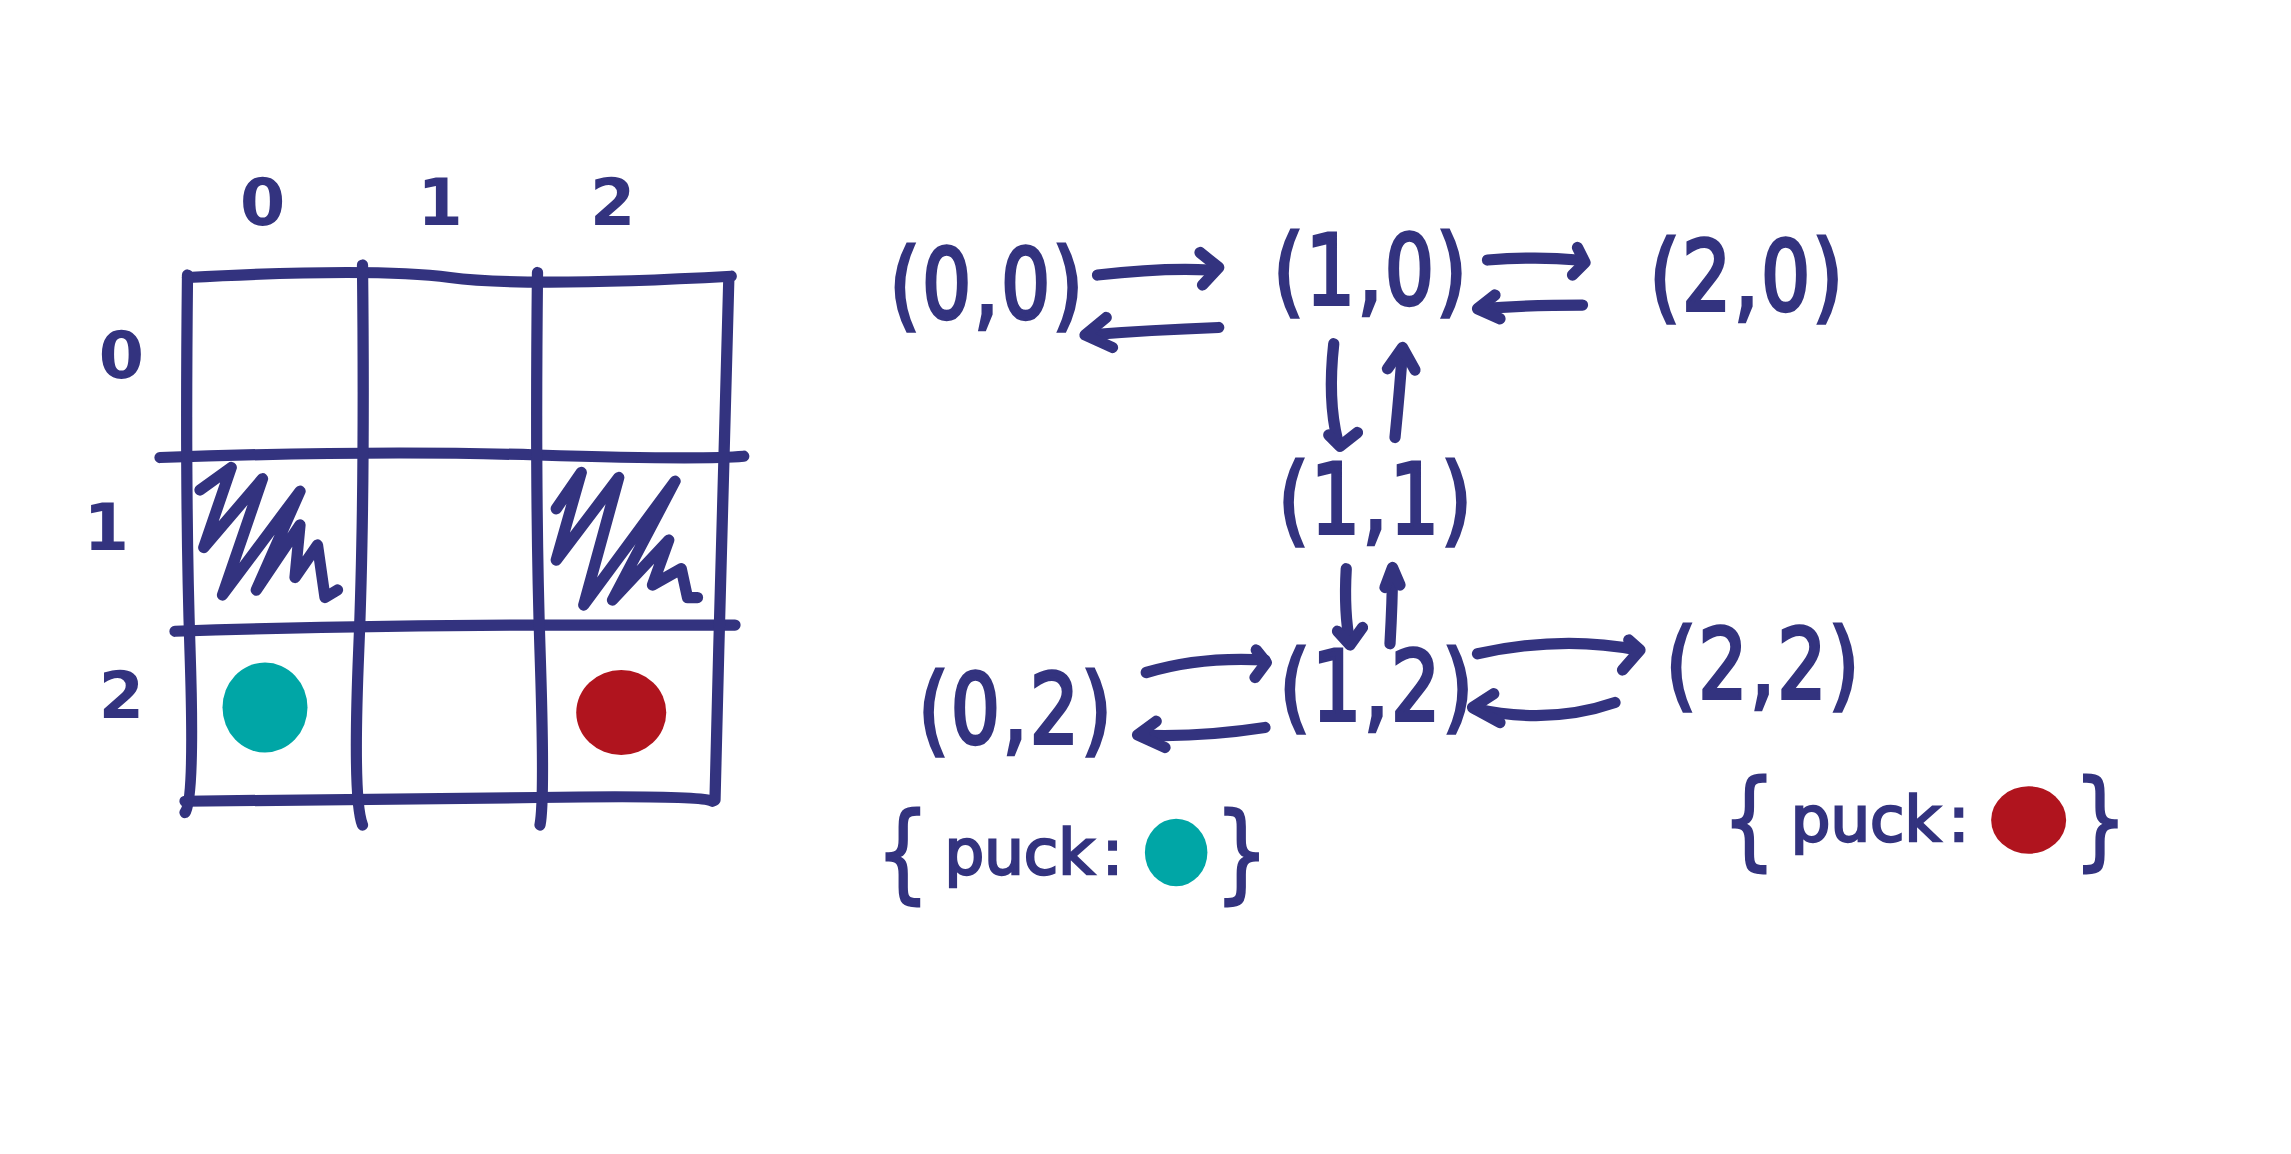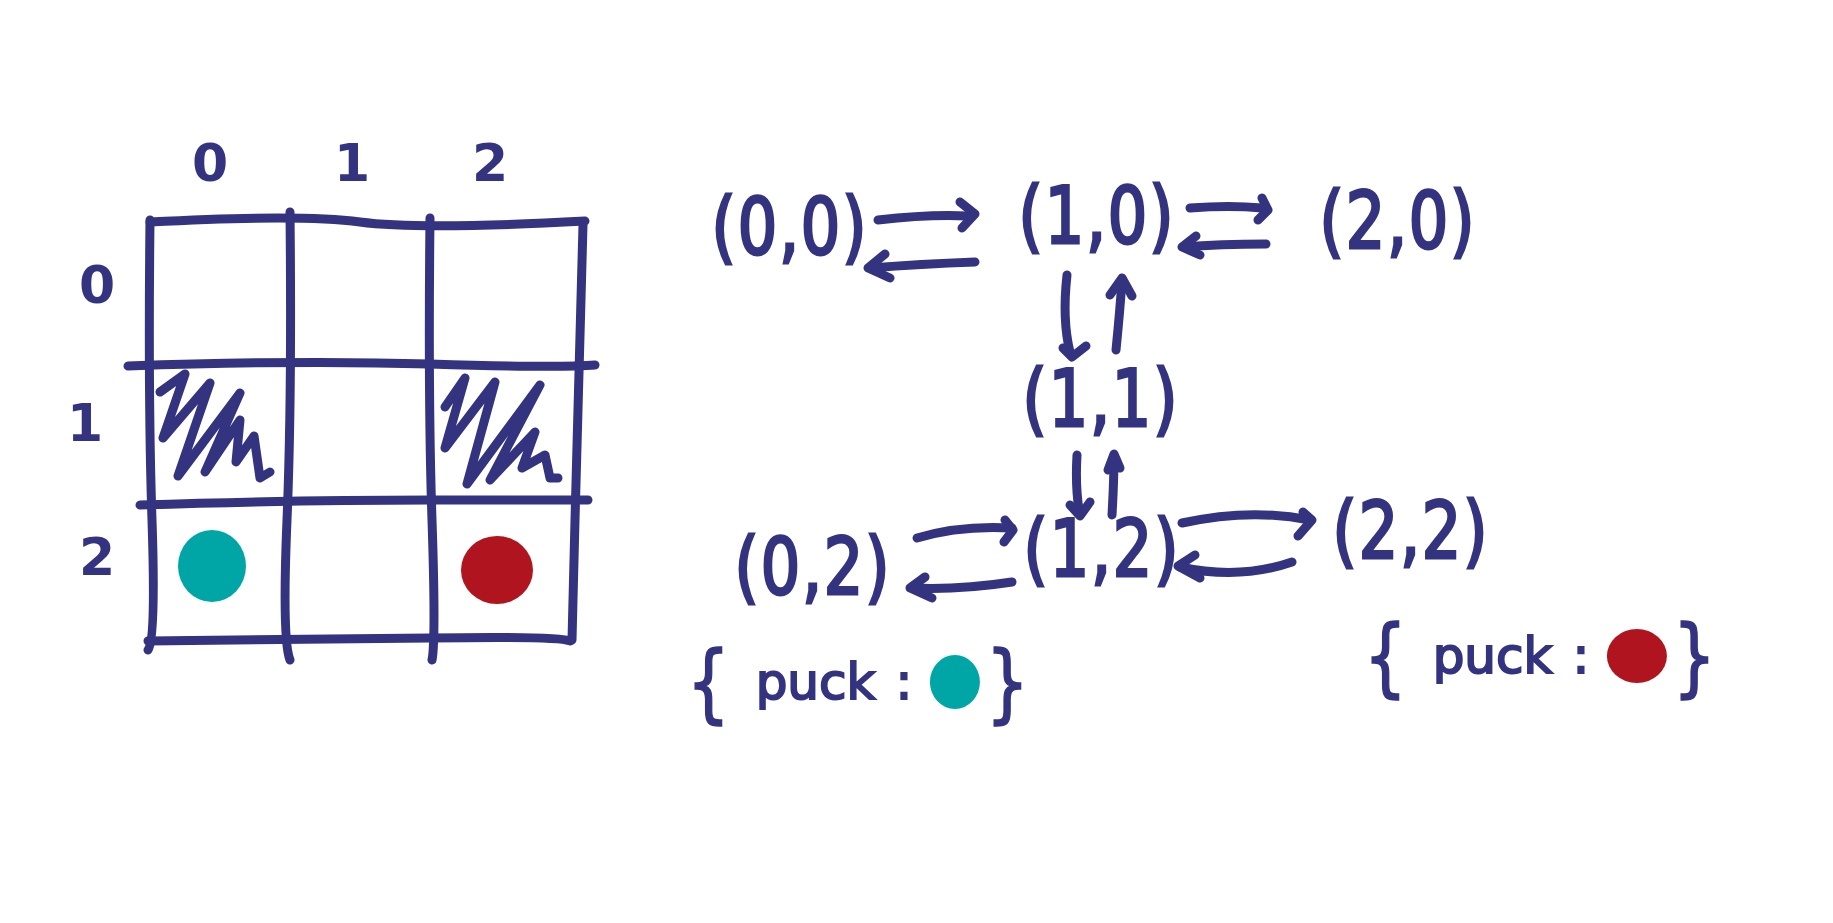--- a/index.html
+++ b/index.html
@@ -25,21 +25,21 @@
     .annot {
       position: absolute;
       display: flex;
       align-items: center;
       transform: translate(-50%, -50%);
       font-family: "DejaVu Sans", sans-serif;
       color: #33337f;
       white-space: nowrap;
     }
     .annot .brace { font-size: 86px; line-height: 1; transform: scaleX(0.8); -webkit-text-stroke: 1.5px #33337f; }
-    .annot .key { font-size: 50px; line-height: 1; margin: 0 20px; -webkit-text-stroke: 2px #33337f; }
+    .annot .key { font-size: 50px; line-height: 1; margin: 0 6px; -webkit-text-stroke: 2px #33337f; }
     .annot .colon { font-size: 50px; line-height: 1; margin-right: 18px; -webkit-text-stroke: 2px #33337f; }
     .annot .dot { display: inline-block; border-radius: 50%; }
   </style>
 </head>
 <body>
 
 <svg id="canvas" viewBox="0 0 1833 923" xmlns="http://www.w3.org/2000/svg">
 
   <g>
 

